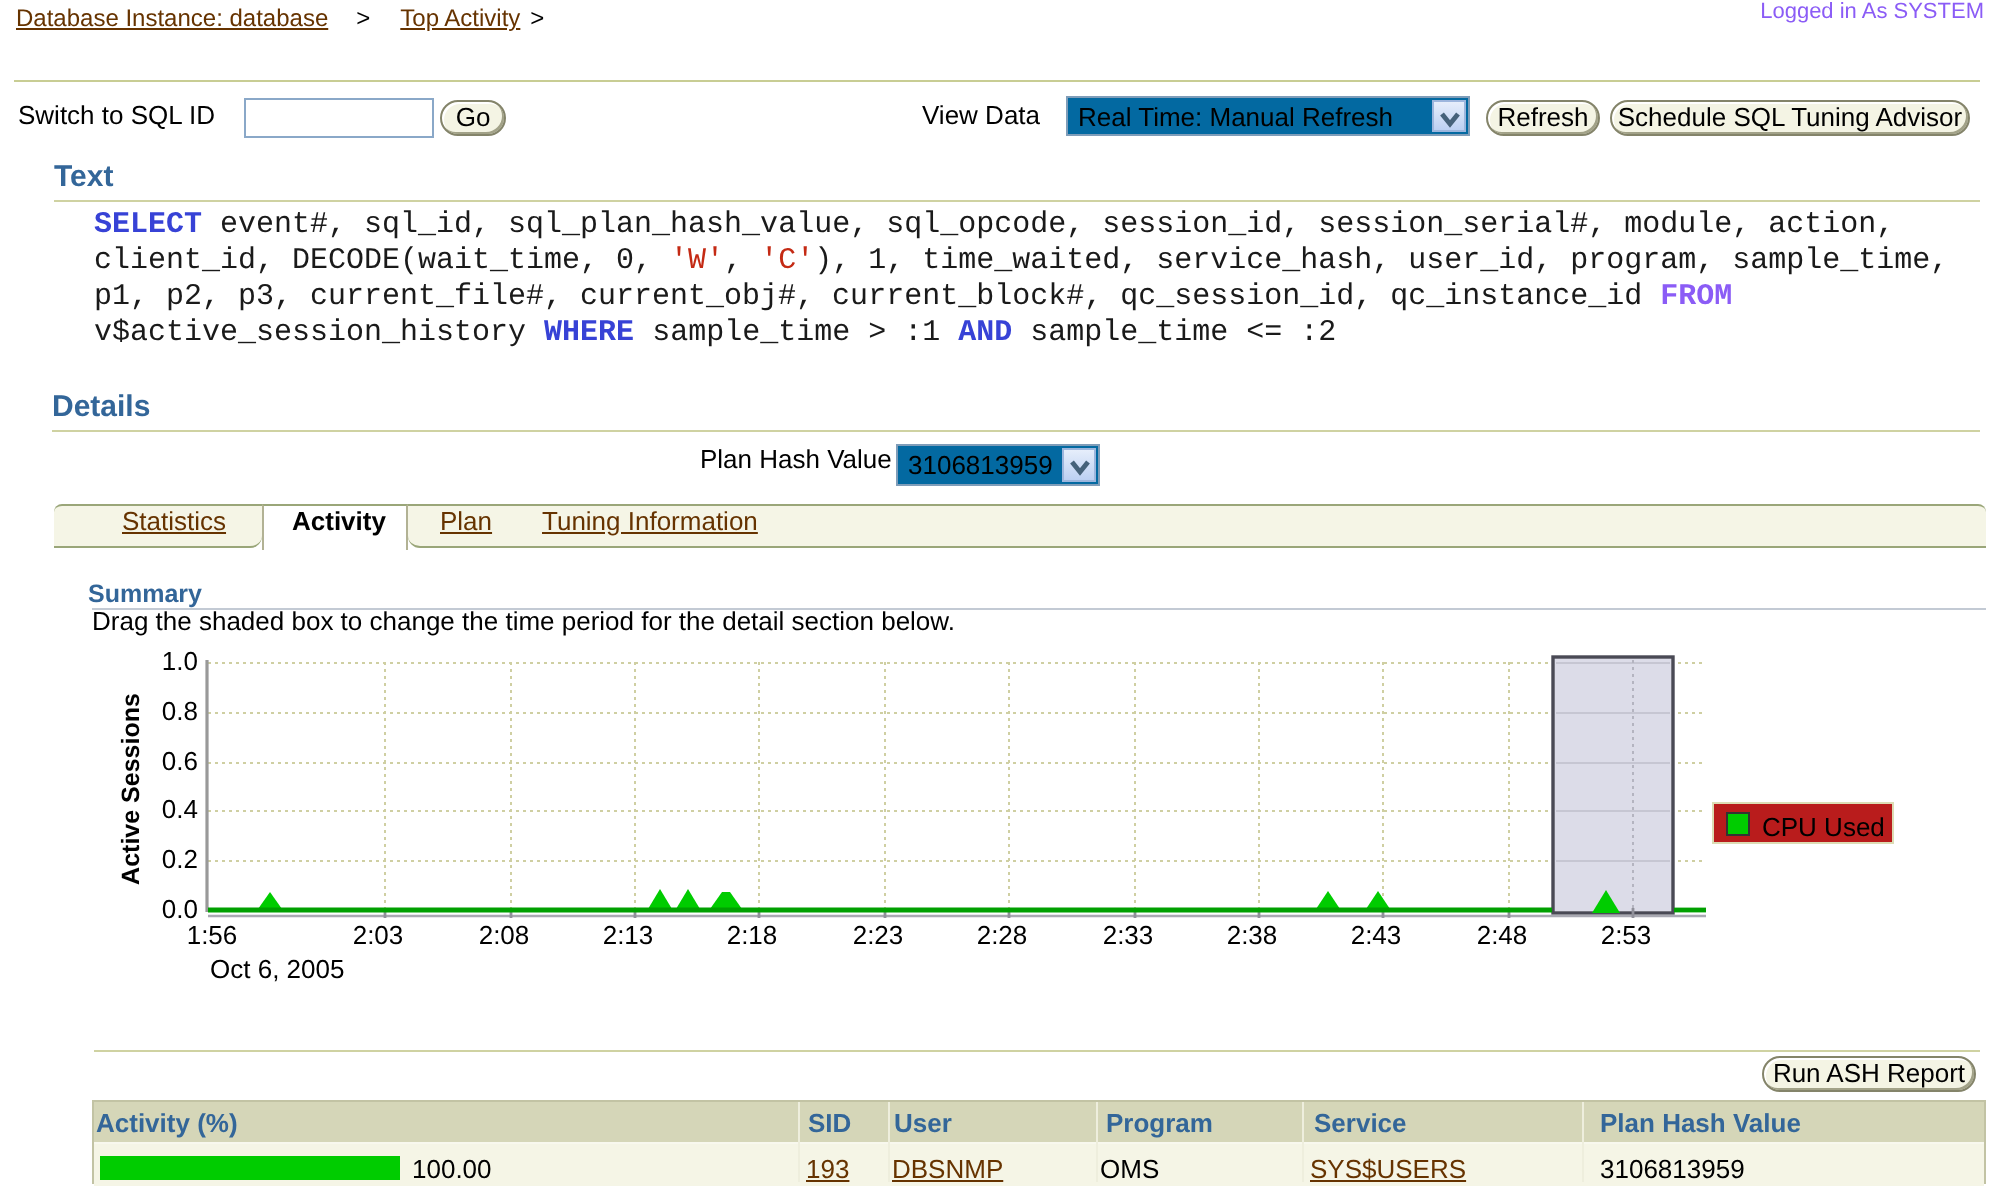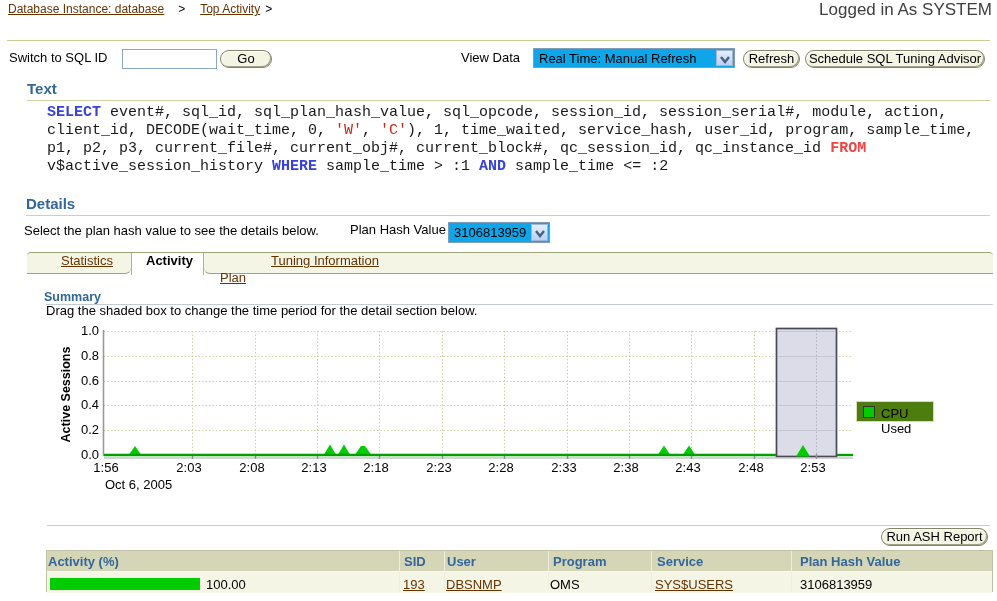--- a/index.html
+++ b/index.html
@@ -13,83 +13,82 @@
 a.crumb { color:#663300; text-decoration:underline; }
 a.brown { color:#663300; text-decoration:underline; }
 .hblue { color:#336699; font-weight:bold; }
 .sep { position:absolute; height:1px; background:#cfd2a2; }
 .btn {
   position:absolute; background:#f4f4e4; border:1px solid #84846a;
   border-radius:9px; font-size:13px; color:#000; text-align:center;
   box-shadow: inset -1px -1px 0 rgba(95,95,60,0.55), inset 1px 1px 0 #ffffff;
   line-height:16px;
 }
-.selbox { position:absolute; background:#0ea5e9; border:1px solid #7f9db9; }
+.selbox { position:absolute; background:#0369a1; border:1px solid #7f9db9; }
 .selbox .txt { position:absolute; left:5px; top:2px; font-size:13px; white-space:nowrap; }
 .selbox .arr {
   position:absolute; right:1px; top:1px; bottom:1px; width:17px;
   background:linear-gradient(#e6eefb,#bcd0f2); border:1px solid #9db6dd;
 }
 .selbox .arr svg { position:absolute; left:2px; top:4px; }
 </style>
 </head>
 <body>
 <div id="page">
 
   <div class="abs" style="left:8px; top:2px; font-size:12px;">
     <a class="crumb" href="#">Database Instance: database</a><span style="padding-left:14px; padding-right:15px;">&gt;</span><a class="crumb" href="#">Top Activity</a><span style="padding-left:5px;">&gt;</span>
   </div>
-  <div class="abs" style="right:5px; top:0px; font-size:17px; color:#404040;">Logged in As SYSTEM</div>
+  <div class="abs" style="right:5px; top:0px; font-size:11px; color:#8b5cf6;">Logged in As SYSTEM</div>
 
   <div class="sep" style="left:7px; top:40px; width:983px; background:#c8cd94;"></div>
 
   <div class="abs" style="left:9px; top:50px;">Switch to SQL ID</div>
   <div class="abs" style="left:122px; top:49px; width:95px; height:20px; border:1px solid #8aa8c8; background:#fff;"></div>
-  <div class="btn" style="left:220px; top:50px; width:52px; height:18px;">Go</div>
+  <div class="btn" style="left:220px; top:50px; width:33px; height:18px;">Go</div>
 
   <div class="abs" style="left:461px; top:50px;">View Data</div>
   <div class="selbox" style="left:533px; top:48px; width:202px; height:20px;">
     <span class="txt">Real Time: Manual Refresh</span>
     <span class="arr">
         <svg width="12" height="10">
           <path d="M2 2 L6 7 L10 2" fill="none" stroke="#46627a" stroke-width="2.4"></path>
         </svg>
       </span>
   </div>
   <div class="btn" style="left:743px; top:50px; width:57px; height:18px;">Refresh</div>
   <div class="btn" style="left:805px; top:50px; width:180px; height:18px;">Schedule SQL Tuning Advisor</div>
 
   <div class="abs hblue" style="left:27px; top:80px; font-size:15px;">Text</div>
   <div class="sep" style="left:27px; top:100px; width:963px;"></div>
 
   <pre class="abs" style="left:47px; top:104px; font-family:'Liberation Mono',monospace; font-size:15px; line-height:18px; color:#1a1a1a;"><b style="color:#3742d6;">SELECT</b> event#, sql_id, sql_plan_hash_value, sql_opcode, session_id, session_serial#, module, action,
 client_id, DECODE(wait_time, 0, <span style="color:#c42a14;">'W'</span>, <span style="color:#c42a14;">'C'</span>), 1, time_waited, service_hash, user_id, program, sample_time,
-p1, p2, p3, current_file#, current_obj#, current_block#, qc_session_id, qc_instance_id <b style="color:#ef4444;">FROM</b>
+p1, p2, p3, current_file#, current_obj#, current_block#, qc_session_id, qc_instance_id <b style="color:#8b5cf6;">FROM</b>
 v$active_session_history <b style="color:#3742d6;">WHERE</b> sample_time &gt; :1 <b style="color:#3742d6;">AND</b> sample_time &lt;= :2</pre>
 
   <div class="abs hblue" style="left:26px; top:195px; font-size:15px;">Details</div>
   <div class="sep" style="left:26px; top:215px; width:964px;"></div>
 
-  <div class="abs" style="left:24px; top:223px;">Select the plan hash value to see the details below.</div>
   <div class="abs" style="left:350px; top:222px;">Plan Hash Value</div>
   <div class="selbox" style="left:448px; top:222px; width:102px; height:21px;">
     <span class="txt">3106813959</span>
     <span class="arr">
         <svg width="12" height="10">
           <path d="M2 2 L6 7 L10 2" fill="none" stroke="#46627a" stroke-width="2.4"></path>
         </svg>
       </span>
   </div>
 
   <div class="abs" style="left:27px; top:252px; width:104px; height:22px; background:#f5f5e6; border-top:1px solid #9aa679; border-bottom:1px solid #9aa679; border-bottom-right-radius:6px; border-top-left-radius:4px;"></div>
   <div class="abs" style="left:131px; top:252px; width:73px; height:23px; background:#fff; border-top:1px solid #9aa679; border-left:1px solid #b2b294; border-right:1px solid #b2b294;"></div>
   <div class="abs" style="left:204px; top:252px; width:789px; height:22px; background:#f5f5e6; border-top:1px solid #9aa679; border-bottom:1px solid #9aa679; border-bottom-left-radius:6px; border-top-right-radius:4px;"></div>
   <div class="abs" style="left:61px; top:253px;"><a class="brown" href="#">Statistics</a></div>
   <div class="abs" style="left:146px; top:253px; font-weight:bold;">Activity</div>
-  <div class="abs" style="left:220px; top:270px;"><a class="brown" href="#">Plan</a></div>
+  <div class="abs" style="left:220px; top:253px;"><a class="brown" href="#">Plan</a></div>
   <div class="abs" style="left:271px; top:253px;"><a class="brown" href="#">Tuning Information</a></div>
 
   <div class="abs hblue" style="left:44px; top:290px; font-size:12.5px;">Summary</div>
   <div class="sep" style="left:46px; top:304px; width:947px; background:#c3cad4;"></div>
   <div class="abs" style="left:46px; top:303px;">Drag the shaded box to change the time period for the detail section below.</div>
 
   <svg class="abs" style="left:40px; top:320px;" width="920" height="180" xmlns="http://www.w3.org/2000/svg">
 
     <g stroke="#cfcfa2" stroke-width="1" stroke-dasharray="1.5,2">
       <line x1="64" y1="11.5" x2="813" y2="11.5"></line>
@@ -173,21 +172,21 @@
       <text x="586" y="152">2:38</text>
       <text x="648" y="152">2:43</text>
       <text x="711" y="152">2:48</text>
       <text x="773" y="152">2:53</text>
     </g>
     <text x="65" y="169" font-size="13" fill="#000">Oct 6, 2005</text>
 
     <text x="28" y="73" font-size="12.5" font-weight="bold" fill="#000" text-anchor="middle" transform="rotate(-90 29.5 73)">Active Sessions</text>
   </svg>
 
-  <div class="abs" style="left:856px; top:401px; width:78px; height:21px; background:#4d7c0f; border:1px solid #dcdcb4;">
+  <div class="abs" style="left:856px; top:401px; width:91px; height:21px; background:#b91c1c; border:1px solid #dcdcb4;">
     <span style="position:absolute; left:6px; top:4px; width:12px; height:12px; background:#00cc00; border:1px solid #333;"></span>
     <span style="position:absolute; left:24px; top:4px; font-size:13px;">CPU Used</span>
   </div>
 
   <div class="sep" style="left:47px; top:525px; width:943px;"></div>
   <div class="btn" style="left:881px; top:528px; width:107px; height:18px;">Run ASH Report</div>
 
   <div class="abs" style="left:46px; top:550px; width:947px; height:42px; border:1px solid #c2c3a4;">
     <div style="position:absolute; left:0; top:0; width:100%; height:20px; background:#d5d6b8;"></div>
     <div style="position:absolute; left:0; top:20px; width:100%; height:1px; background:#f8f8ee;"></div>

